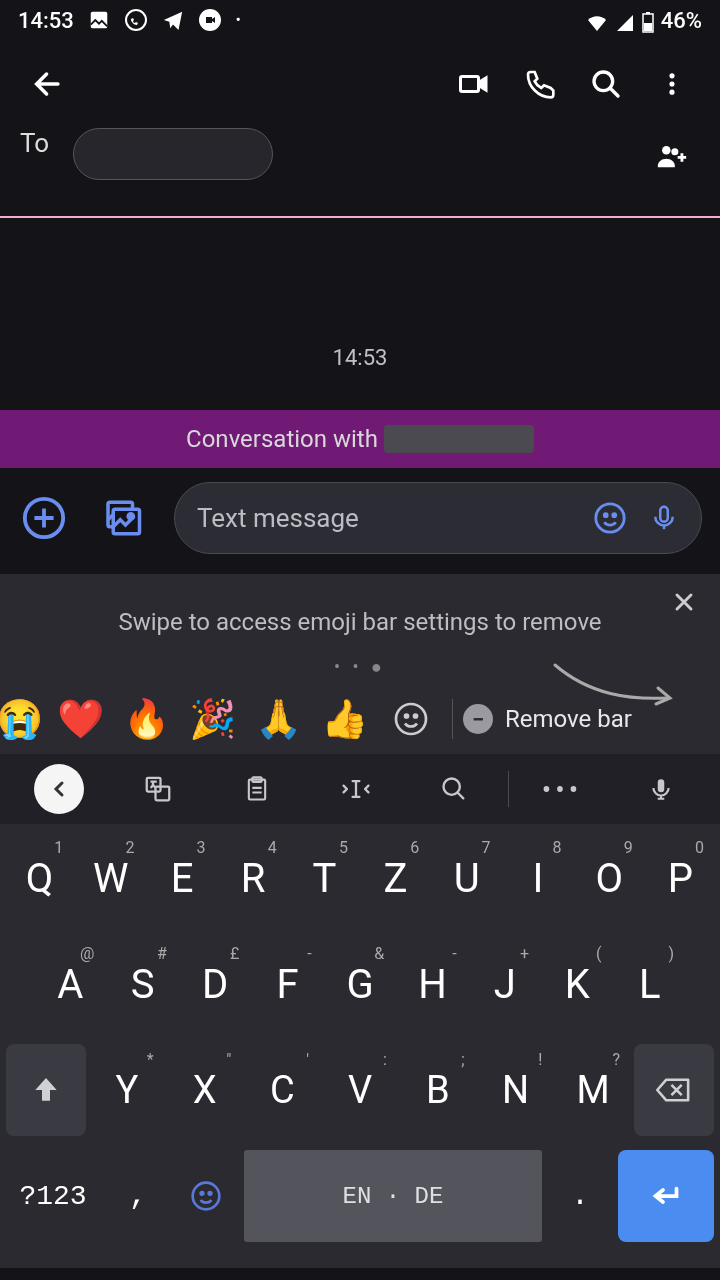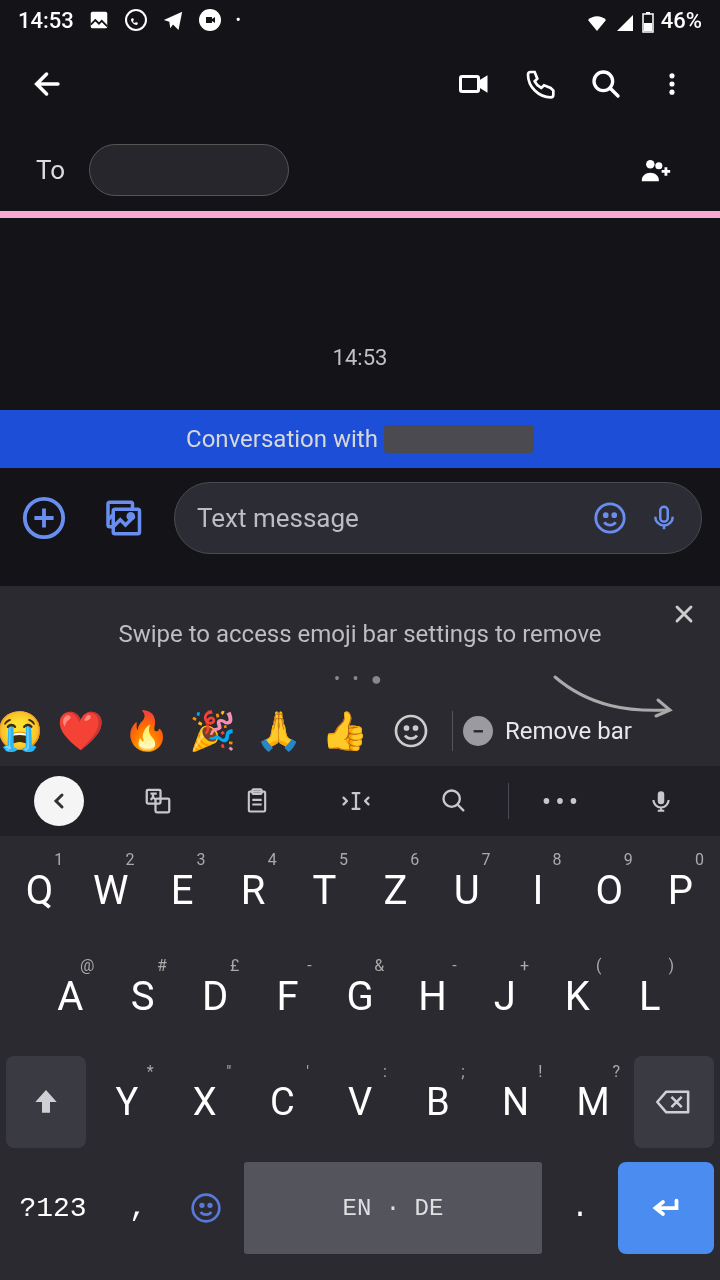--- a/index.html
+++ b/index.html
@@ -15,45 +15,45 @@
     padding: 0 18px; font-size: 22px; font-weight: 500; color: #fff;
   }
   .status-left { display: flex; align-items: center; gap: 14px; }
   .status-right { display: flex; align-items: flex-end; gap: 6px; font-size: 22px; }
   .top-bar {
     height: 88px; display: flex; align-items: center; padding: 0 20px; gap: 10px;
   }
   .top-bar .spacer { flex: 1; }
   .icon-btn { width: 56px; height: 56px; display: flex; align-items: center; justify-content: center; color: #fff; }
   .to-row {
-    display: flex; align-items: center; padding: 0 36px; height: 90px; border-bottom: 7px solid #f9a8d4;
+    display: flex; align-items: flex-start; padding: 0 20px; height: 90px; border-bottom: 2px solid #f9a8d4;
   }
   .to-label { font-size: 26px; color: #dcdcdc; margin-right: 24px; }
   .chip {
     height: 52px; width: 200px; border: 1px solid #555; border-radius: 26px; background: #26262c;
   }
   .to-row .spacer { flex: 1; }
   .msg-area { height: 250px; display: flex; flex-direction: column; justify-content: flex-end; align-items: center; }
   .time-stamp { color: #c0c0c5; font-size: 22px; margin-bottom: 40px; }
   .conv-banner {
-    width: 100%; background: #1d4ed8; height: 58px; display: flex; align-items: center; justify-content: center;
+    width: 100%; background: #701a75; height: 58px; display: flex; align-items: center; justify-content: center;
     color: #d8d8da; font-size: 24px; gap: 6px;
   }
   .redacted { display: inline-block; width: 150px; height: 28px; background: #4a4a50; border-radius: 4px; }
   .compose-row {
     display: flex; align-items: center; padding: 14px 18px; gap: 26px;
   }
   .circle-btn { width: 52px; height: 52px; display: flex; align-items: center; justify-content: center; }
   .compose-input {
     flex: 1; height: 72px; background: #2c2c34; border: 1px solid #4a4a52; border-radius: 36px;
     display: flex; align-items: center; padding: 0 22px; gap: 14px;
   }
   .compose-input .placeholder { flex: 1; color: #bcbcc4; font-size: 26px; }
   .keyboard-panel {
-    position: absolute; bottom: 0; left: 0; right: 0; background: #2a2a30;
+    position: absolute; bottom: 12px; left: 0; right: 0; background: #2a2a30;
   }
   .tip-area { position: relative; padding: 10px 0 6px; }
   .tip-close { position: absolute; right: 22px; top: 14px; color: #ccc; }
   .tip-text { text-align: center; color: #bdbdc2; font-size: 24px; margin-top: 24px; }
   .dots { text-align: center; margin-top: 20px; color: #888; font-size: 18px; letter-spacing: 4px; }
   .arrow { position: absolute; right: 40px; top: 86px; }
   .emoji-bar { display: flex; align-items: center; padding: 8px 12px; gap: 4px; }
   .emoji-slot { width: 62px; height: 54px; display: flex; align-items: center; justify-content: center; font-size: 38px; }
   .emoji-sep { width: 1px; height: 40px; background: #555; margin: 0 6px; }
   .remove-bar { display: flex; align-items: center; gap: 12px; color: #e8e8ea; font-size: 24px; }

